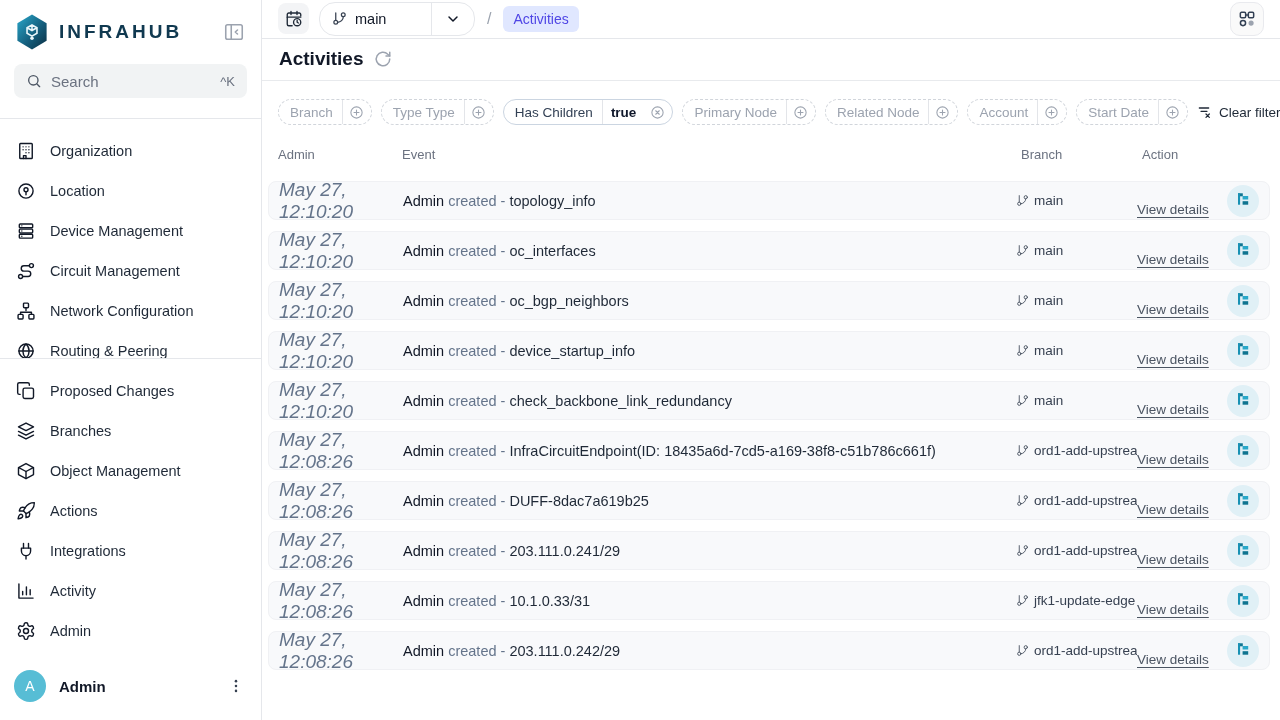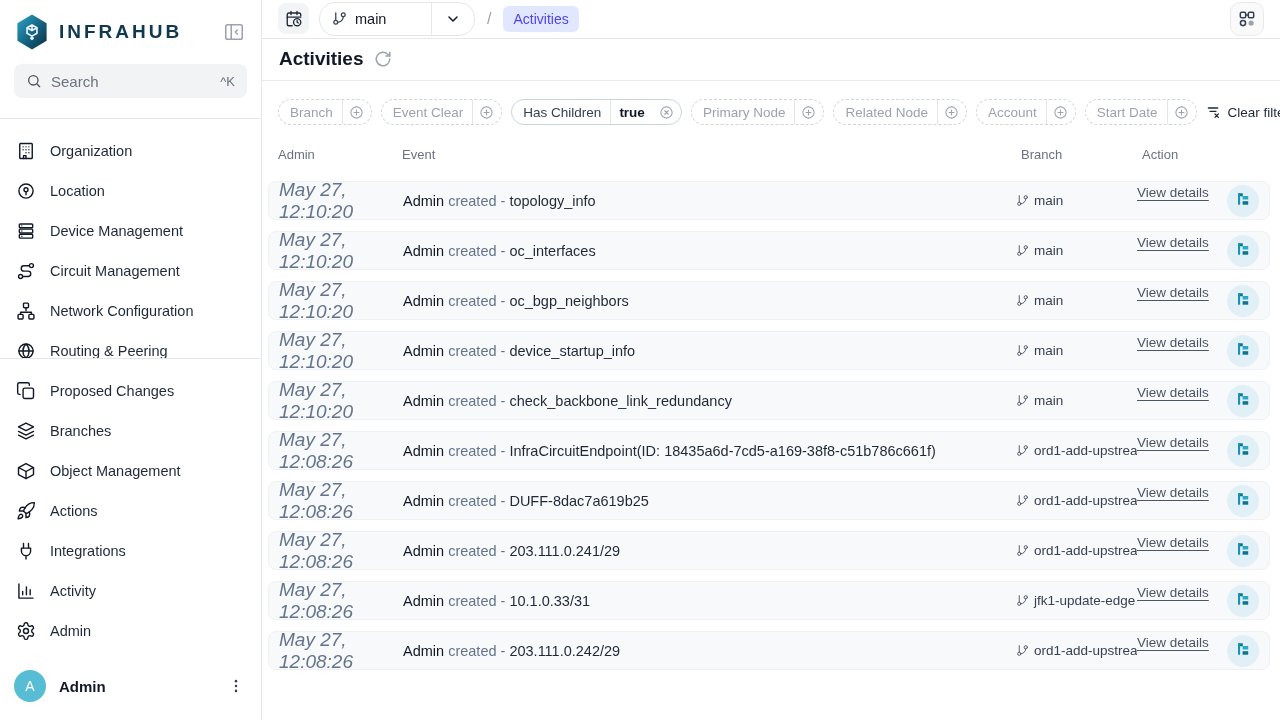--- a/index.html
+++ b/index.html
@@ -78,21 +78,21 @@
 
   .rows { margin:3px 10px 0 6px; }
   .row { height:39px; margin-bottom:11px; background:#f8f9fb; border:1px solid #f0f1f4; border-radius:8px; display:flex; align-items:center; padding:0 10px; }
   .row .cell-date { color:#64748b; font-size:19px;font-style:italic; }
   .row .cell-event { font-size:14.5px; white-space:nowrap; overflow:hidden; }
   .ev-actor { color:#111827; }
   .ev-verb { color:#64748b; }
   .ev-link { color:#1f2937; text-decoration:underline; text-underline-offset:3px; cursor:pointer; }
   .row .cell-branch { display:flex; align-items:center; gap:5px; color:#374151; font-size:13.5px; white-space:nowrap; overflow:hidden; }
   .row .cell-branch svg { width:13px; height:13px; flex:none; color:#4b5563; }
-  .row .cell-action { display:flex; align-items:flex-start; justify-content:space-between; }
+  .row .cell-action { display:flex; align-items:flex-end; justify-content:space-between; }
   .view-details { color:#4b5563; font-size:13.5px; text-decoration:underline; text-underline-offset:3px; cursor:pointer; }
   .tree-badge { width:32px; height:32px; border-radius:50%; background:#e0f0f6; display:flex; align-items:center; justify-content:center; cursor:pointer; flex:none; }
   .tree-badge svg { width:16px; height:16px; }
 </style>
 </head>
 <body>
 
 <div class="app">
 
   <aside class="sidebar">
@@ -311,21 +311,21 @@
           <span class="p-label">Branch</span>
           <span class="p-div"></span>
           <span class="p-icon">
             <svg fill="none" stroke="currentColor" stroke-width="1.7" stroke-linecap="round" stroke-linejoin="round" viewBox="0 0 24 24">
               <circle cx="12" cy="12" r="9"></circle>
               <path d="M12 8v8M8 12h8"></path>
             </svg>
           </span>
         </div>
         <div class="pill">
-          <span class="p-label">Event Clear</span>
+          <span class="p-label">Type Type</span>
           <span class="p-div"></span>
           <span class="p-icon">
             <svg fill="none" stroke="currentColor" stroke-width="1.7" stroke-linecap="round" stroke-linejoin="round" viewBox="0 0 24 24">
               <circle cx="12" cy="12" r="9"></circle>
               <path d="M12 8v8M8 12h8"></path>
             </svg>
           </span>
         </div>
         <div class="pill active">
           <span class="p-label">Has Children</span>

